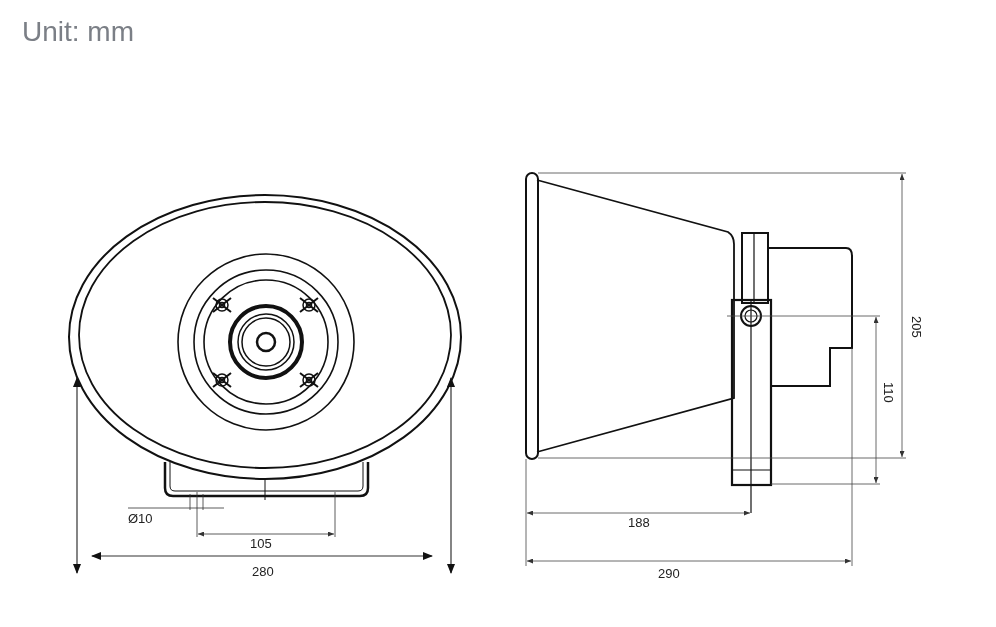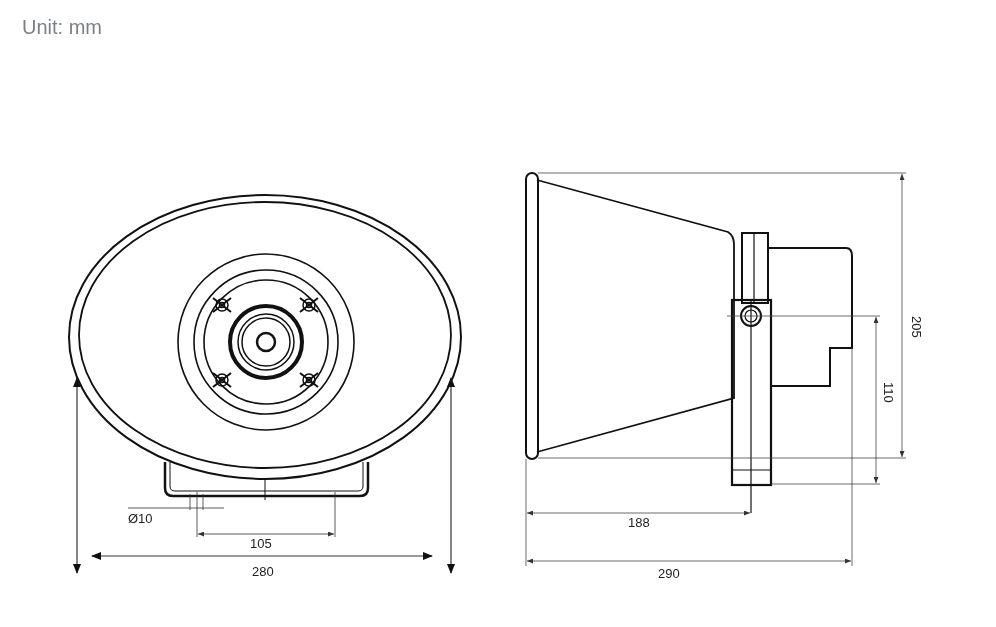--- a/index.html
+++ b/index.html
@@ -1,17 +1,17 @@
 <!DOCTYPE html>
 <html><head>
 <meta charset="utf-8">
 <style>
   html, body { margin: 0; padding: 0; background: #ffffff; }
   body { width: 996px; height: 627px; position: relative; overflow: hidden; font-family: "Liberation Sans", sans-serif; }
-  .unit-label { position: absolute; left: 22px; top: 16px; font-size: 20px; color: #7b7f86; font-family: "Liberation Sans", sans-serif; }
+  .unit-label { position: absolute; left: 22px; top: 16px; font-size: 28px; color: #7b7f86; font-family: "Liberation Sans", sans-serif; }
   svg.drawing { position: absolute; left: 0; top: 0; }
   .dim-text { font-family: "Liberation Sans", sans-serif; font-size: 13px; fill: #222; }
 </style>
 </head>
 <body>
 
 <div class="unit-label">Unit: mm</div>
 
 <svg class="drawing" width="996" height="627" viewBox="0 0 996 627" xmlns="http://www.w3.org/2000/svg">
   <defs>

